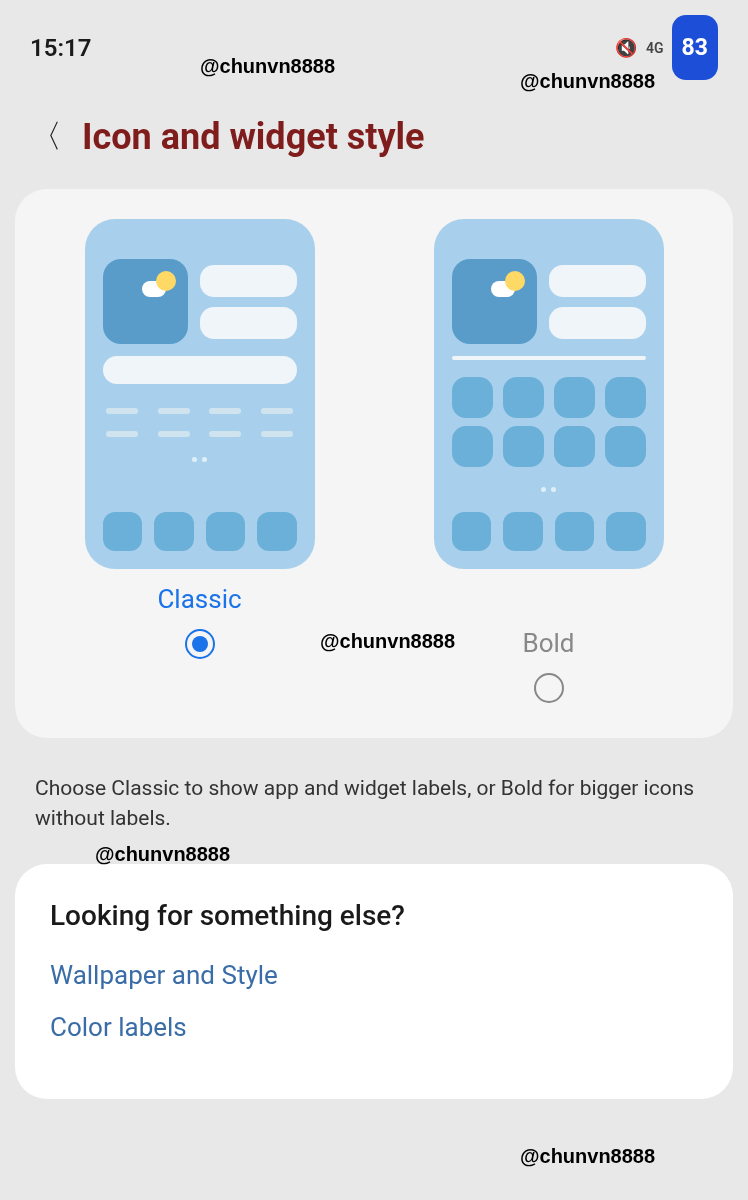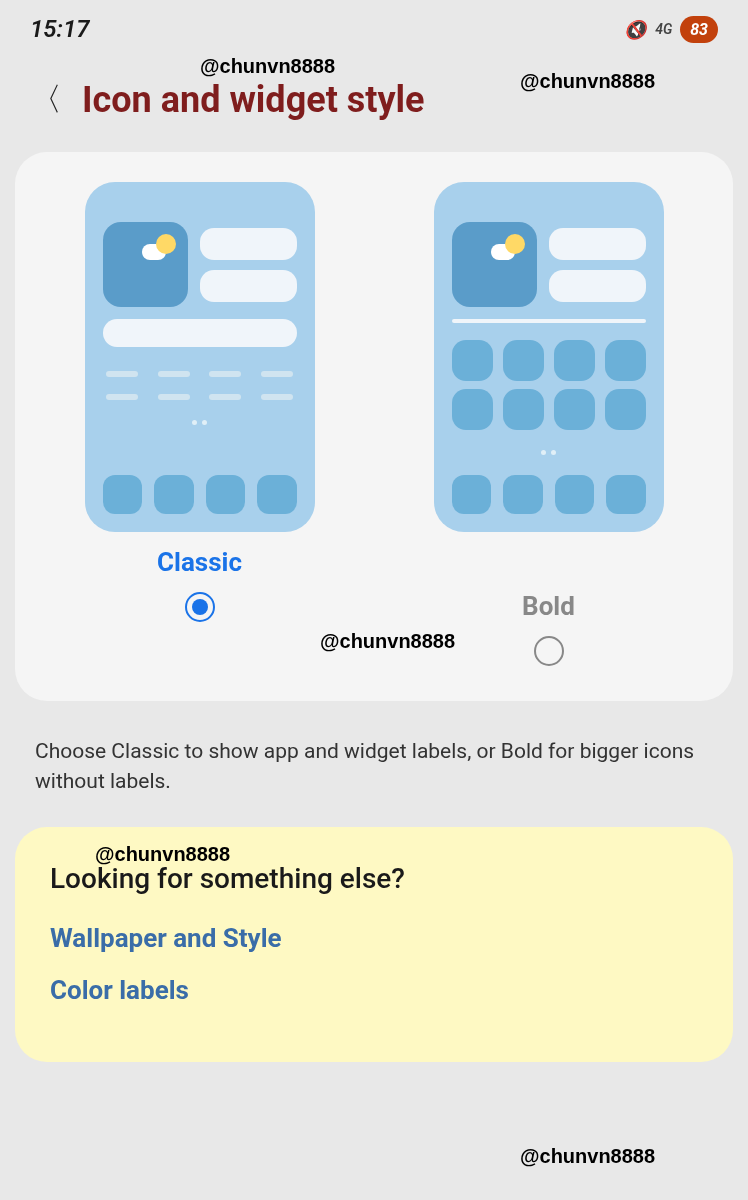--- a/index.html
+++ b/index.html
@@ -14,33 +14,32 @@
     
     
     .status-bar {
       display: flex;
       justify-content: space-between;
       align-items: center;
       padding: 15px 30px 10px;
       font-size: 24px;
       font-weight: 600;
       color: #1a1a1a;
-      font-style: italic;
     }
     .status-right {
       display: flex;
       align-items: center;
       gap: 8px;
     }
     .battery-pill {
-      background: #c2410c;
+      background: #1d4ed8;
       color: #fff;
       border-radius: 14px;
-      padding: 4px 10px;
-      font-size: 16px;
+      padding: 19px 10px;
+      font-size: 23px;
       font-weight: 700;
     }
     .signal-text { font-size: 14px; font-weight: 600; color: #444; }
     
     
     .header {
       display: flex;
       align-items: center;
       gap: 20px;
       padding: 25px 30px 30px;
@@ -144,21 +143,21 @@
     .dock {
       display: grid;
       grid-template-columns: repeat(4, 1fr);
       gap: 12px;
       margin-top: auto;
     }
     .dock .app-icon { background: #6bb0d8; }
     
     .option-label {
       font-size: 26px;
-      font-weight: 700;
+      font-weight: 400;
     }
     .option-label.selected { color: #1a73e8; }
     .option-label.unselected { color: #888; margin-top: 44px; }
     
     .radio {
       width: 30px;
       height: 30px;
       border-radius: 50%;
       border: 2.5px solid #888;
       display: flex;
@@ -180,34 +179,34 @@
     .description {
       padding: 35px 35px 30px;
       font-size: 21px;
       line-height: 1.45;
       color: #333;
     }
     
     
     .suggestion-card {
       margin: 0 15px;
-      background: #fef9c3;
+      background: #ffffff;
       border-radius: 32px;
       padding: 35px 35px;
     }
     .suggestion-title {
       font-size: 28px;
       font-weight: 500;
       color: #1a1a1a;
       margin-bottom: 28px;
     }
     .link {
       font-size: 26px;
       color: #3a6da8;
-      font-weight: 700;
+      font-weight: 400;
       margin-bottom: 22px;
       cursor: pointer;
       margin-top: 10px;
     }
     
     
     .watermark {
       position: absolute;
       font-size: 20px;
       font-weight: 700;

